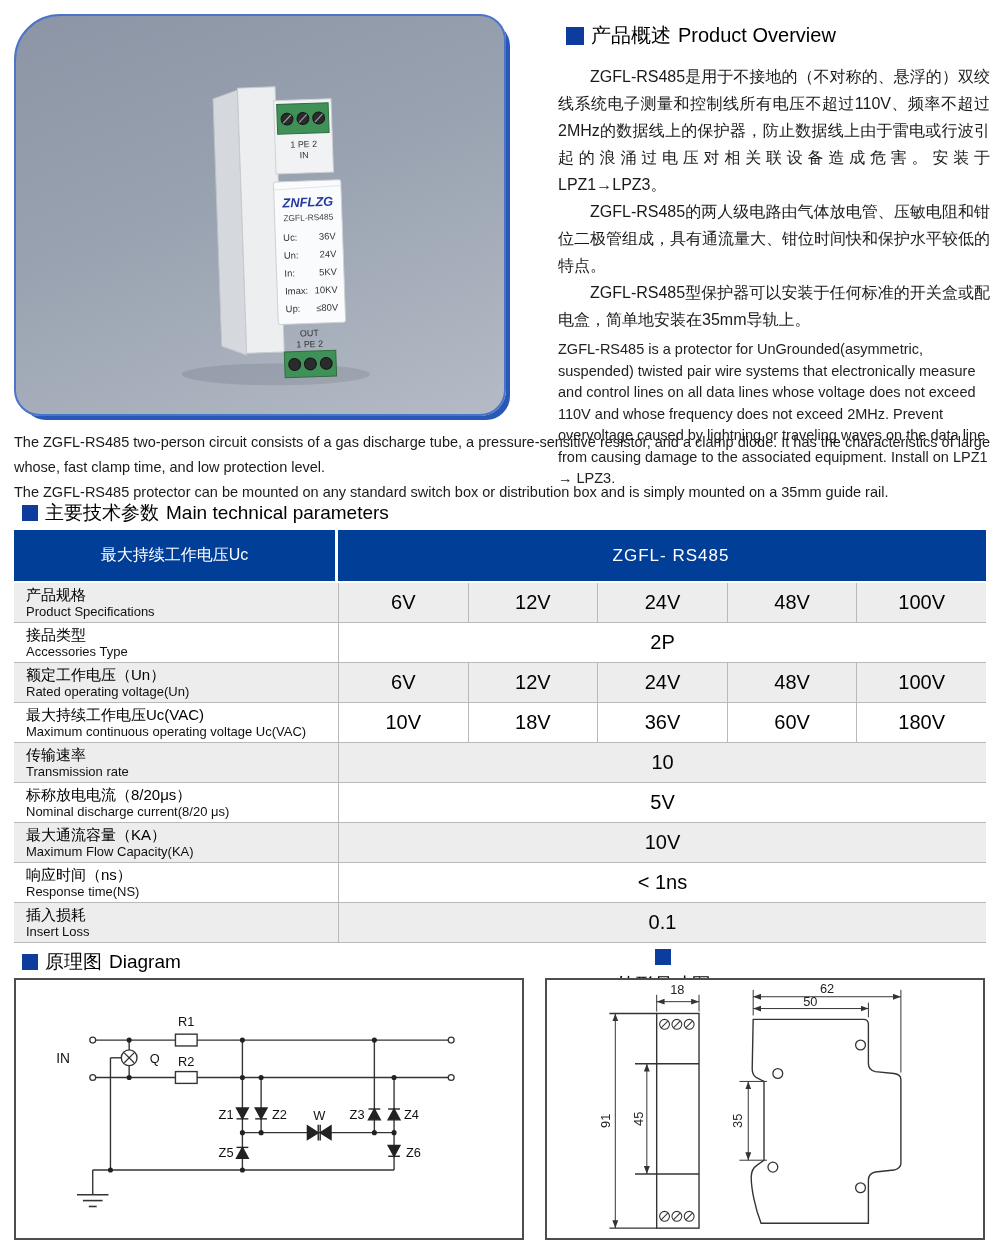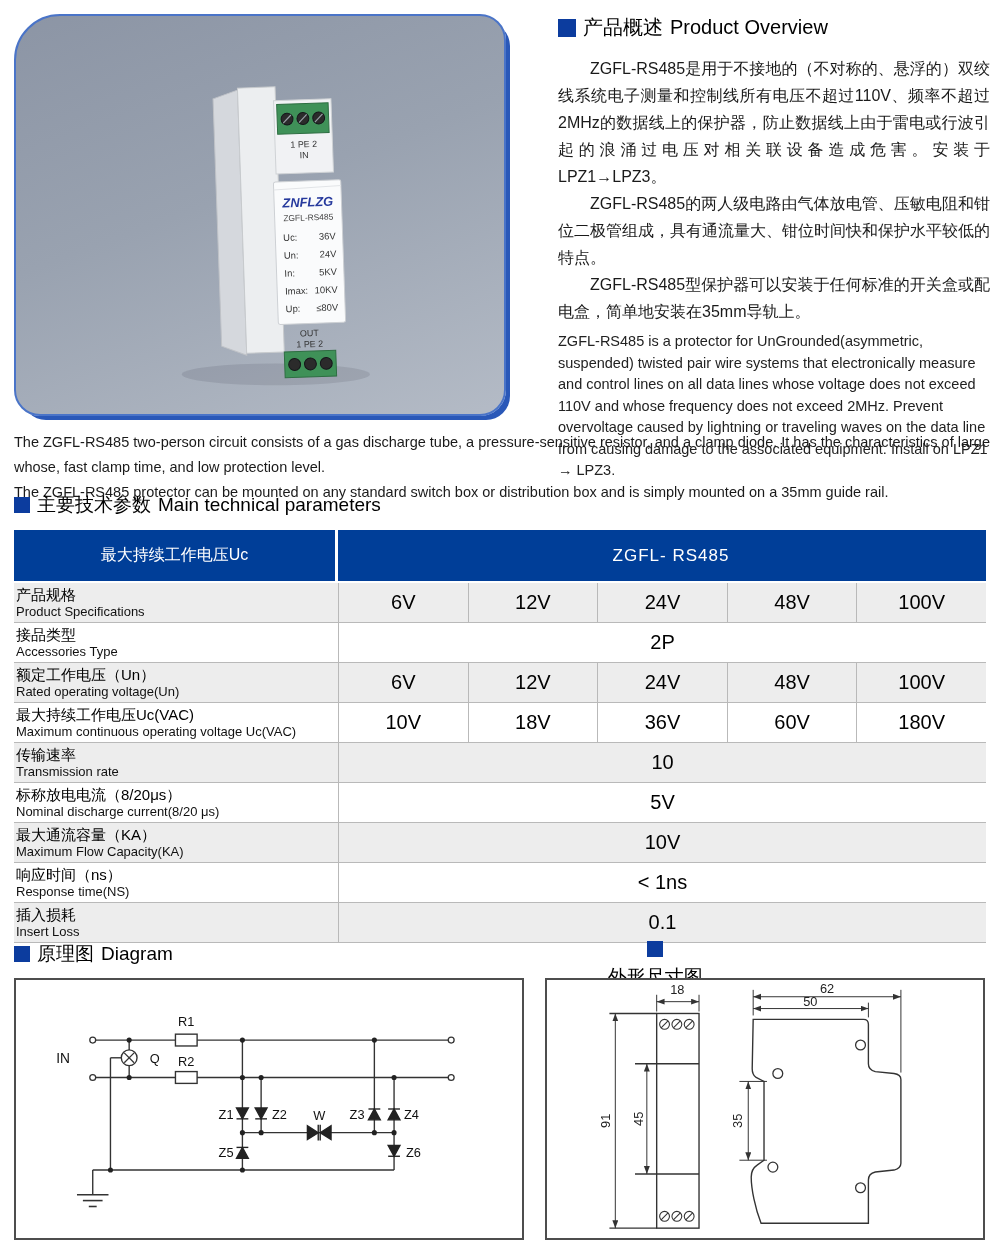--- a/index.html
+++ b/index.html
@@ -21,21 +21,21 @@
     border:2px solid var(--frame-blue);
     border-radius:46px 26px 26px 26px;
     box-shadow:6px 6px 0 -2px var(--frame-blue-dark);
     background:linear-gradient(160deg,#8c95a5 0%,#99a2b0 45%,#b4bbc6 100%);
     overflow:hidden;
   }
   .photo-frame svg{display:block;width:100%;height:100%;}
 
   
   .overview{position:absolute;left:558px;top:14px;width:432px;}
-  .sec-head{display:flex;align-items:center;gap:7px;margin:0;font-weight:400;color:#000;text-align:center;}
+  .sec-head{display:flex;align-items:center;gap:7px;margin:8px;font-weight:400;color:#000;text-align:center;}
   .sec-head .sq{display:inline-block;background:var(--accent);flex:0 0 auto;}
   .sec-head.lg{font-size:20px;}
   .sec-head.lg .sq{width:18px;height:18px;}
   .sec-head.md{font-size:19px;}
   .sec-head.md .sq{width:16px;height:16px;}
   .overview .zh-para{margin:0;font-size:16px;line-height:27px;text-align:justify;text-indent:2em;color:#1a1a1a;}
   .overview .zh-block{margin-top:14px;}
   .overview .en-para{margin:6px 0 0 0;font-size:14.5px;line-height:21.5px;color:#222;text-align:left;}
 
   
@@ -46,21 +46,21 @@
   .params-head{position:absolute;left:14px;top:492px;}
   .ttable{position:absolute;left:14px;top:530px;width:972px;border-bottom:1px solid var(--line-gray);}
   .thead{display:flex;height:51px;background:var(--table-header);color:#fff;margin-bottom:2px;}
   .thead .hleft{width:324px;box-sizing:border-box;border-right:3px solid #fff;
     display:flex;align-items:center;justify-content:center;font-size:16px;}
   .thead .hright{flex:1;display:flex;align-items:center;justify-content:center;font-size:17px;letter-spacing:1px;margin-left:18px;}
   .trow{display:flex;height:39px;border-top:1px solid var(--line-gray);}
   .trow:first-child{border-top:none;}
   .trow.shade{background:var(--table-shade);}
   .tcell{box-sizing:border-box;}
-  .tleft{width:324px;display:flex;flex-direction:column;justify-content:center;padding-left:2px;}
+  .tleft{width:324px;display:flex;flex-direction:column;justify-content:center;padding-left:12px;}
   .tleft .zh{font-size:15px;line-height:18px;color:#000;}
   .tleft .en{font-size:13px;line-height:15px;color:#111;}
   .tval{flex:1;display:flex;align-items:center;justify-content:center;font-size:20px;color:#000;border-left:1px solid var(--line-gray);}
 
   
   .fig-head-left{position:absolute;left:14px;top:941px;}
   .fig-head-right{position:absolute;left:577px;top:941px;flex-direction:column;}
   .fig-box{position:absolute;top:978px;border:2px solid #4d4d4d;background:#fff;}
   .fig-box.left{left:14px;width:506px;height:258px;}
   .fig-box.right{left:545px;width:436px;height:258px;}

